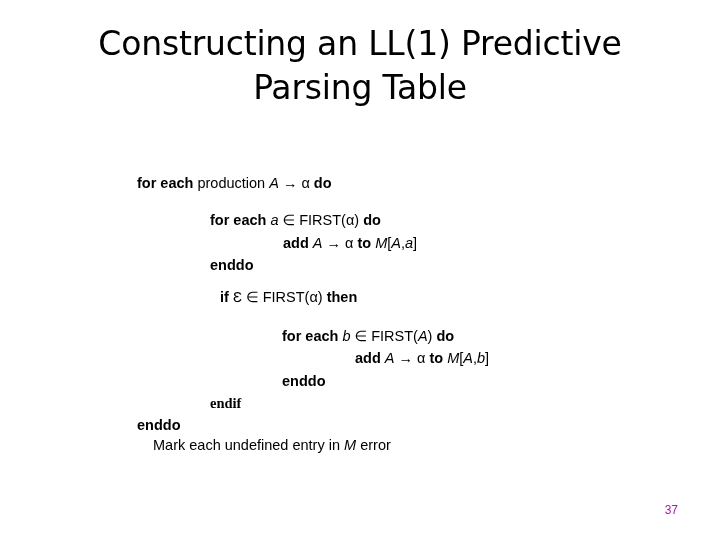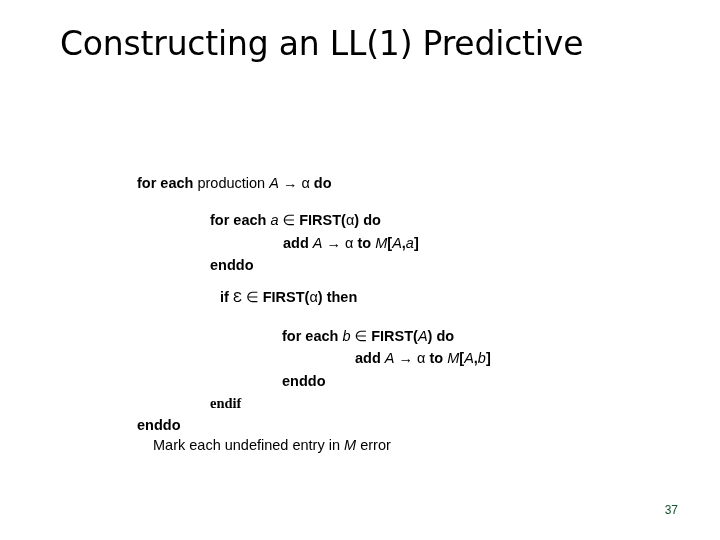--- a/index.html
+++ b/index.html
@@ -22,21 +22,21 @@
     width: 720px;
     height: 540px;
   }
 
   
   #title-block {
     position: absolute;
     left: 60px;
     top: 22px;
     width: 600px;
-    text-align: left;
+    text-align: center;
   }
   .title-line {
     font-family: "DejaVu Sans", sans-serif;
     font-weight: 400;
     font-size: 33px;
     line-height: 44px;
     letter-spacing: -0.2px;
     color: #000000;
     white-space: nowrap;
   }
@@ -54,44 +54,45 @@
   .code-line {
     position: absolute;
     white-space: nowrap;
     font-size: 14.5px;
     font-family: "Liberation Sans", sans-serif;
   }
 
   
   .kw   { font-weight: bold; }
   .var  { font-style: italic; font-weight: normal; }
-  .fn   { font-weight: bold; font-style: normal; margin-top: 10px; }
+  .fn   { font-weight: normal; font-style: normal; margin-top: 10px; }
   .sym  { font-weight: normal; font-style: normal; }
   .eps  { font-weight: normal; font-style: normal; font-size: 15px; }
   .alpha{ font-style: normal; font-weight: normal; }
   .arrow{ font-weight: normal; }
   .plain{ font-weight: normal; font-style: normal; }
 
   
   #page-number {
     position: absolute;
     right: 42px;
     bottom: 23px;
     font-size: 12px;
-    color: #14532d;
+    color: #a21caf;
     font-family: "Liberation Sans", sans-serif;
   }
 </style>
 </head>
 <body>
 
 <div id="slide">
 
   <div id="title-block">
     <div class="title-line">Constructing an LL(1) Predictive</div>
+    <div class="title-line">Parsing Table</div>
   </div>
 
   <div id="code-block">
       <div class="code-line" style="left: 137px; top: 0px;"><span class="kw">for each </span><span class="plain">production </span><span class="var">A</span><span class="arrow"> → </span><span class="alpha">α</span><span class="plain"> </span><span class="kw">do</span></div>
       <div class="code-line" style="left: 210px; top: 37px;"><span class="kw">for each </span><span class="var">a</span><span class="sym"> ∈ </span><span class="fn"> FIRST(</span><span class="alpha">α</span><span class="fn">) </span><span class="kw">do</span></div>
       <div class="code-line" style="left: 283px; top: 60px;"><span class="kw">add </span><span class="var">A</span><span class="arrow"> → </span><span class="alpha">α</span><span class="plain"> </span><span class="kw">to</span><span class="plain"> </span><span class="var">M</span><span class="fn">[</span><span class="var">A</span><span class="fn">,</span><span class="var">a</span><span class="fn">]</span></div>
       <div class="code-line" style="left: 210px; top: 82px;"><span class="kw">enddo</span></div>
       <div class="code-line" style="left: 220px; top: 114px;"><span class="kw">if </span><span class="eps">Ɛ</span><span class="sym"> ∈ </span><span class="fn"> FIRST(</span><span class="alpha">α</span><span class="fn">) </span><span class="kw">then</span></div>
       <div class="code-line" style="left: 282px; top: 153px;"><span class="kw">for each </span><span class="var">b</span><span class="sym"> ∈ </span><span class="fn"> FIRST(</span><span class="var">A</span><span class="fn">) </span><span class="kw">do</span></div>
       <div class="code-line" style="left: 355px; top: 175px;"><span class="kw">add </span><span class="var">A</span><span class="arrow"> → </span><span class="alpha">α</span><span class="plain"> </span><span class="kw">to</span><span class="plain"> </span><span class="var">M</span><span class="fn">[</span><span class="var">A</span><span class="fn">,</span><span class="var">b</span><span class="fn">]</span></div>

